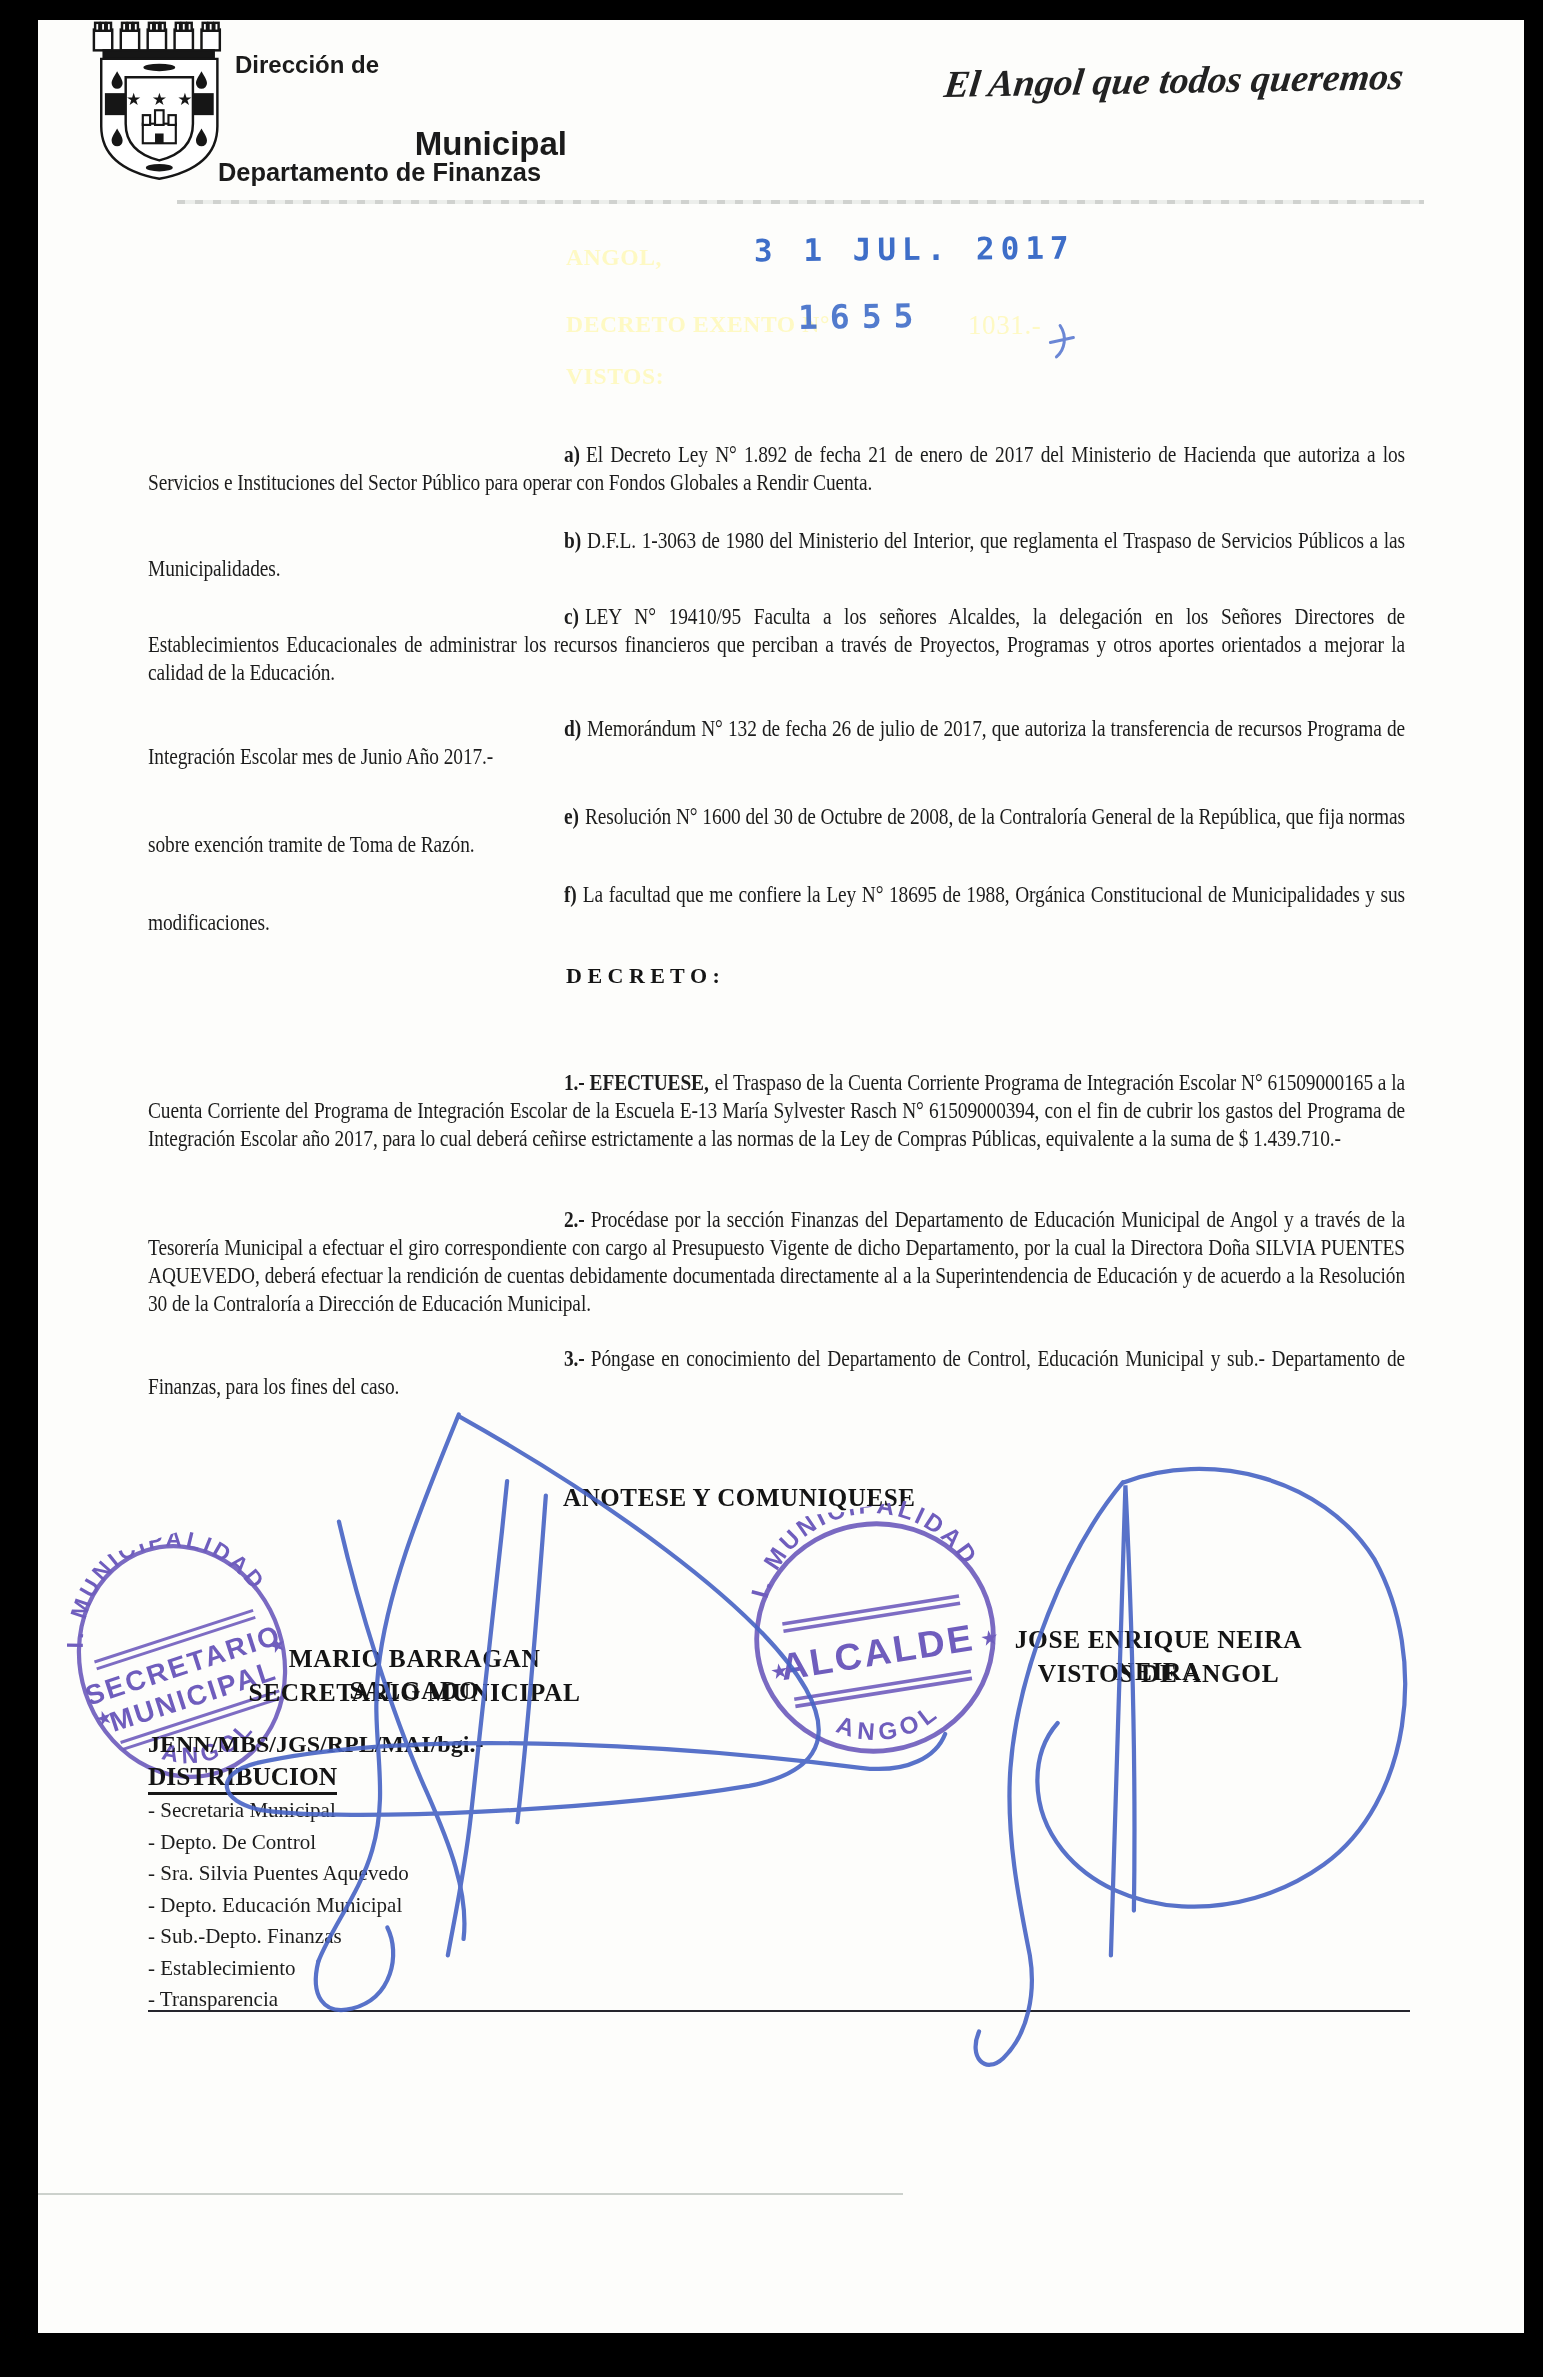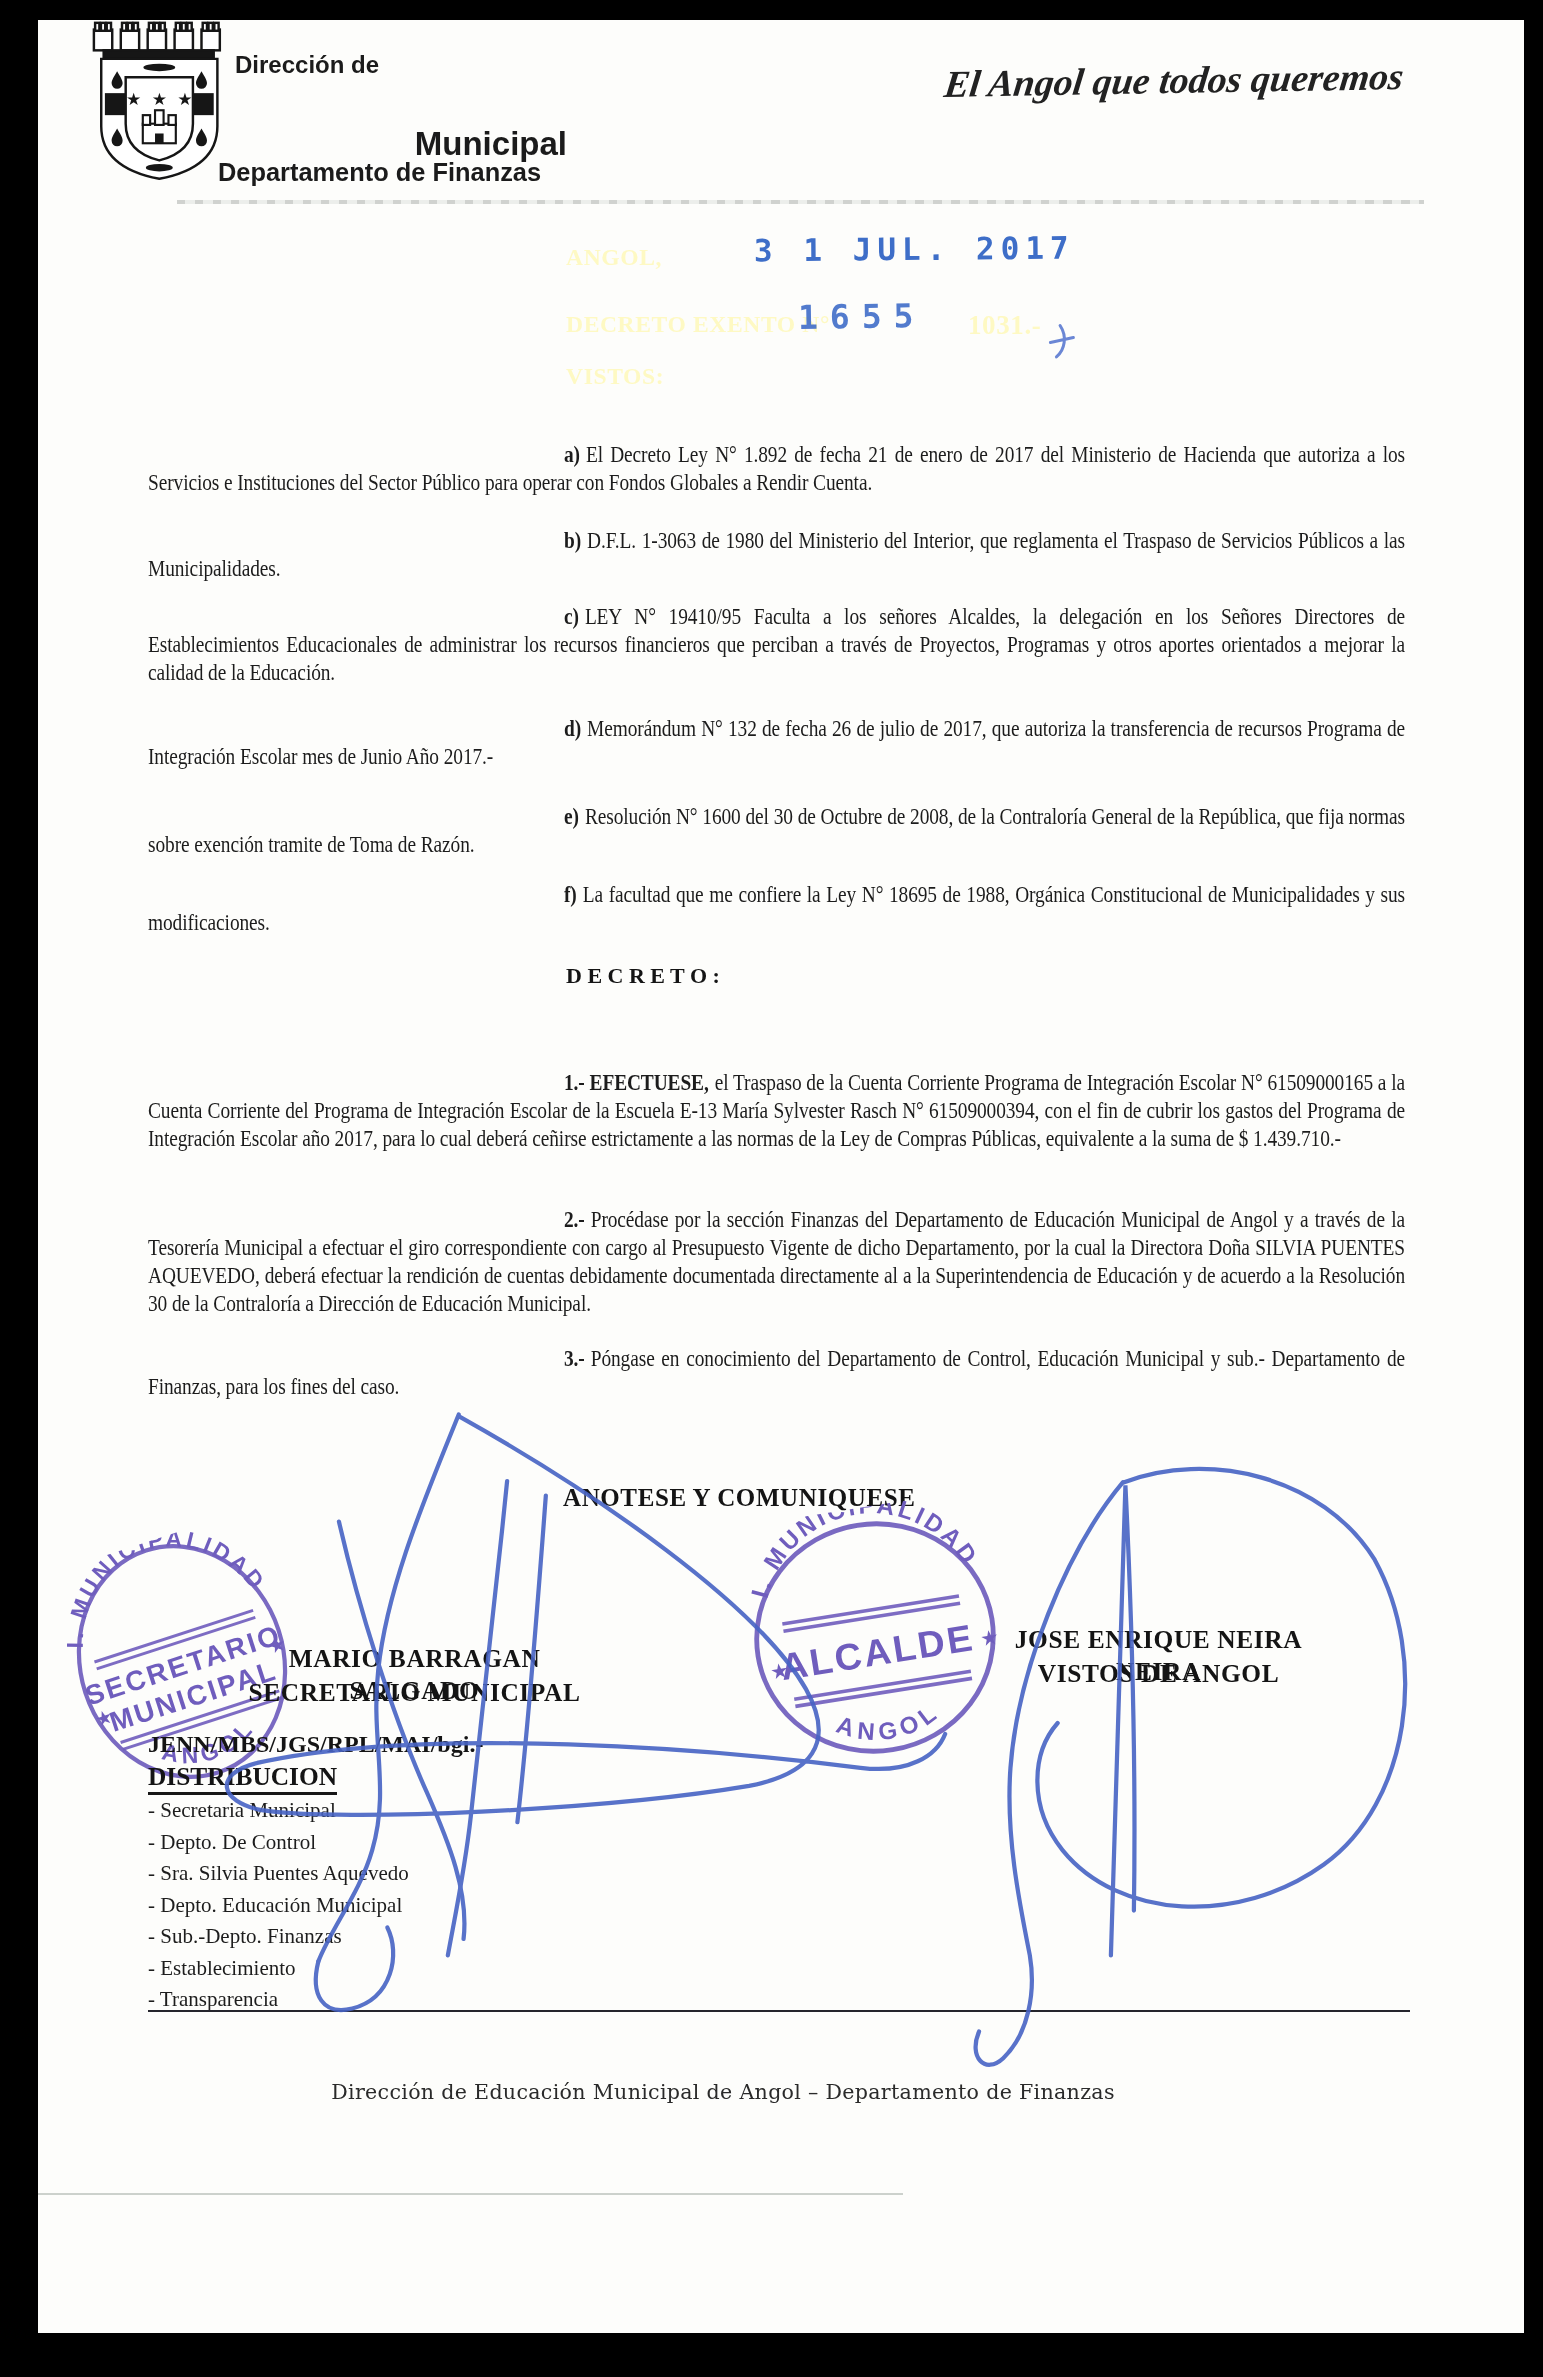--- a/index.html
+++ b/index.html
@@ -18,21 +18,21 @@
   #scanband-top{left:177px;top:200px;width:1247px;height:4.2px;opacity:.45;
      background:repeating-linear-gradient(90deg,#9aa09a 0 8.5px,#d8dcd8 8.5px 18px);filter:blur(0.6px);}
   
   .doclabel{font-weight:bold;font-size:23.6px;letter-spacing:0.6px;color:#fef9c3;}
   #city{left:566px;top:244px;}
   #datestamp{left:754px;top:231px;font-family:"DejaVu Sans Mono","Liberation Mono",monospace;
              font-weight:bold;font-size:31px;letter-spacing:6px;color:#3e6ec8;transform:rotate(-.5deg);}
   #decreelabel{left:566px;top:311px;}
   #stampnum{left:798px;top:297px;font-family:"DejaVu Sans Mono","Liberation Mono",monospace;
             font-weight:bold;font-size:33px;letter-spacing:12px;color:#4470ca;transform:rotate(-1deg);opacity:.92;}
-  #typednum{left:968px;top:310px;font-weight:bold;font-size:27px;}
+  #typednum{left:968px;top:310px;font-weight:normal;font-size:27px;}
   
   #vistos-h{left:566px;top:363px;font-weight:bold;font-size:23.6px;letter-spacing:0.6px;}
   .para{left:148px;width:1257px;font-size:19.4px;line-height:24px;text-align:justify;
         text-indent:416px;transform:scaleY(1.17);transform-origin:0 0;letter-spacing:-0.1px;color:#1c1c1c;}
   .para b{margin-right:6px;}
   #dec-h{left:566px;top:963px;font-weight:bold;font-size:22px;}
   #closing{left:563px;top:1484px;font-weight:bold;font-size:25px;letter-spacing:0.6px;}
   .name{font-weight:bold;font-size:25.4px;letter-spacing:0.6px;text-align:center;line-height:1.25;}
   #lname{left:236px;top:1643px;width:357px;}
   #ltitle{left:236px;top:1677px;width:357px;}
@@ -174,21 +174,20 @@
   <div class="abs dist" style="top:1798px">- Secretaria Municipal</div>
   <div class="abs dist" style="top:1830px">- Depto. De Control</div>
   <div class="abs dist" style="top:1861px">- Sra. Silvia Puentes Aquevedo</div>
   <div class="abs dist" style="top:1893px">- Depto. Educación Municipal</div>
   <div class="abs dist" style="top:1924px">- Sub.-Depto. Finanzas</div>
   <div class="abs dist" style="top:1956px">- Establecimiento</div>
   <div class="abs dist" style="top:1987px">- Transparencia</div>
 
   <div class="abs" id="divider"></div>
 
-  <div class="abs foot" id="foot1">Dirección de Educación Municipal de Angol – Departamento de Finanzas</div>
   <div class="abs" id="scanband-bottom"></div>
 
   <svg class="abs" id="ink" viewBox="0 0 2550 3929">
     <g stroke="#4763c4" stroke-width="7" fill="none" stroke-linecap="round" opacity=".9">
 
       <path d="M758 2338 C705 2470 640 2620 625 2760 C612 2875 645 2955 615 3058 C595 3128 548 3186 526 3242"></path>
       <path d="M560 2515 C592 2655 648 2835 705 2962 C742 3046 775 3128 766 3205"></path>
       <path d="M838 2448 C818 2648 793 2858 778 3002 C768 3092 752 3166 740 3232"></path>
       <path d="M902 2472 C888 2660 872 2862 855 3012"></path>
       <path d="M760 2342 C985 2468 1252 2652 1332 2792 C1382 2882 1340 2932 1238 2952 C1000 2992 565 3012 432 2992 C362 2978 352 2932 425 2914 C705 2852 1185 2892 1422 2922 C1502 2932 1548 2902 1562 2866"></path>

